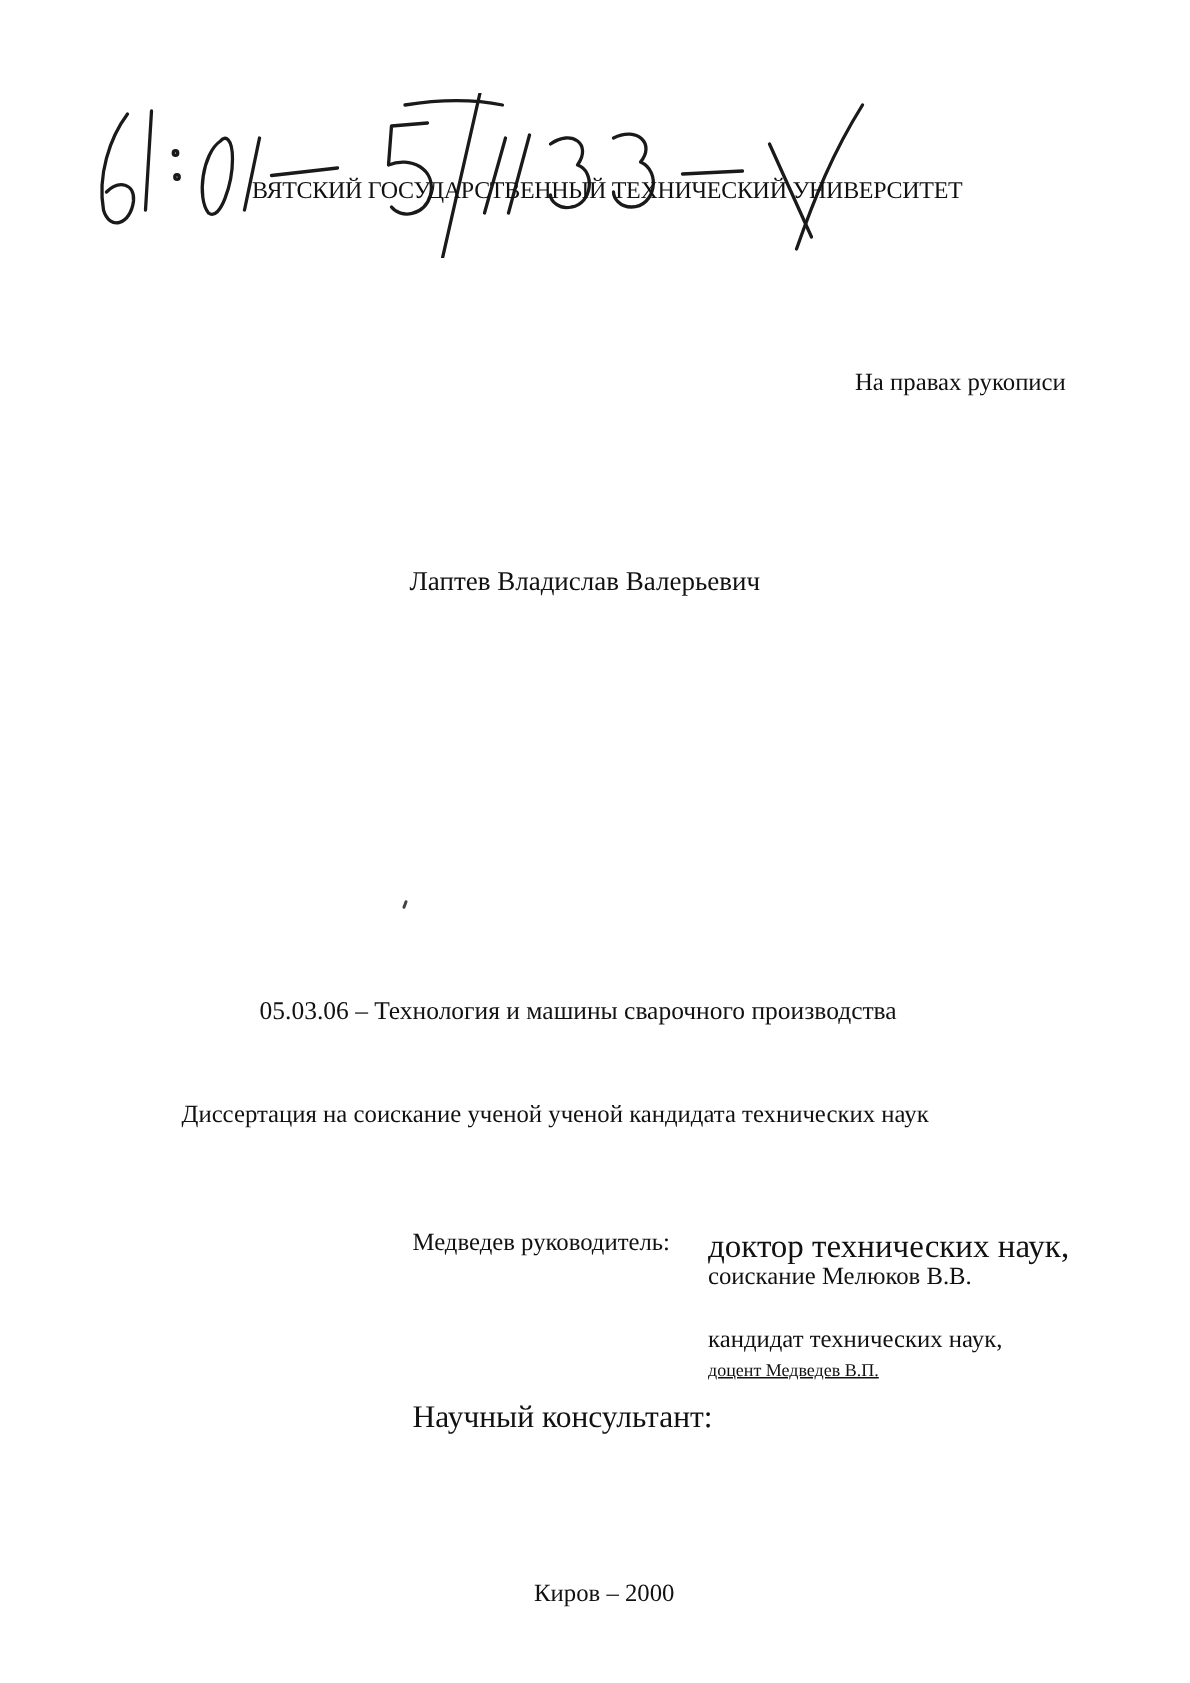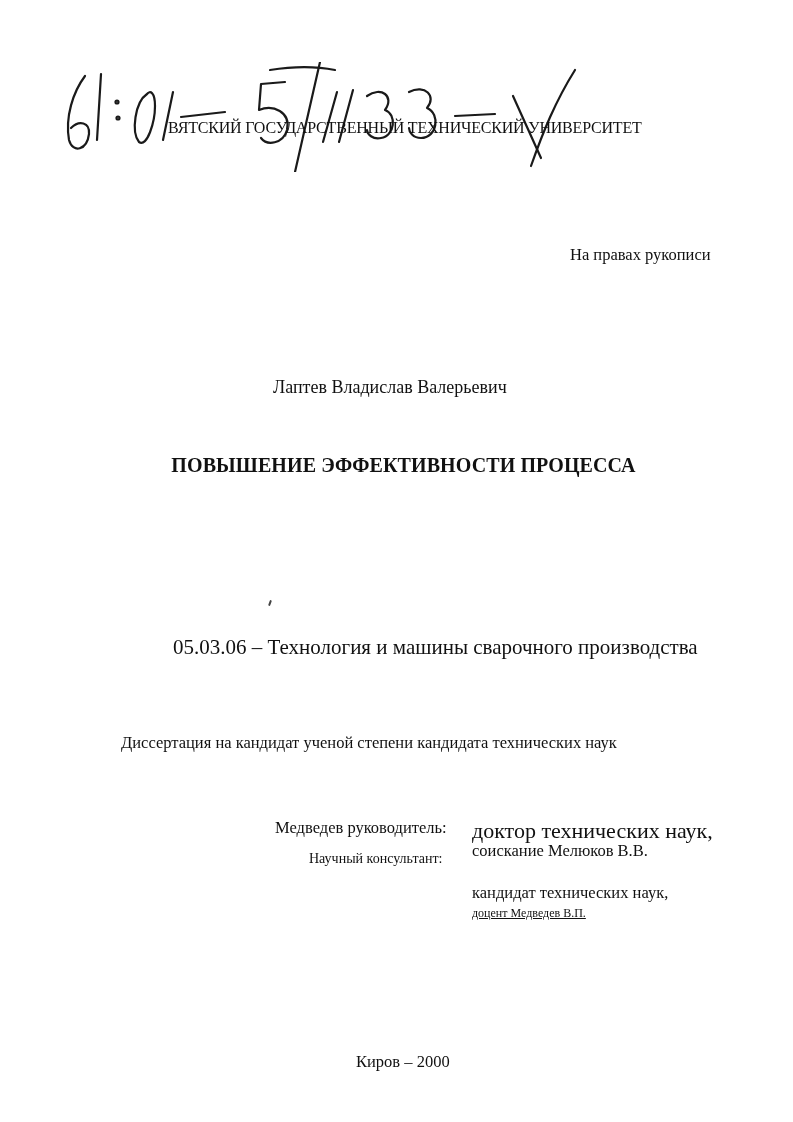--- a/index.html
+++ b/index.html
@@ -14,26 +14,26 @@
   }
   .handwritten svg { width: 100%; height: 100%; }
   .university { left: 168px; top: 119px; font-size: 16px; letter-spacing: -0.2px; }
   .rights { left: 570px; top: 245px; font-size: 16.5px; }
   .author { left: 273px; top: 345px; font-size: 18px; margin-top: 32px; }
   .title-block {
     position: absolute; left: 0; top: 446px; width: 793px; text-align: center;
     font-weight: bold; font-size: 20px; line-height: 38px; letter-spacing: 0.1px;
   }
   .title-block div { margin-left: 14px; }
-  .specialty { left: 173px; top: 635px; font-size: 21px; font-family: Liberation Serif, serif; }
+  .specialty { left: 173px; top: 664px; font-size: 17px; font-family: Liberation Serif, serif; }
   .degree { left: 121px; top: 733px; font-size: 16.5px; }
   .adv-label { left: 275px; top: 818px; font-size: 16.5px; }
   .adv-val1 { left: 472px; top: 818px; font-size: 22px; }
   .adv-val2 { left: 472px; top: 841px; font-size: 16.5px; }
-  .con-label { left: 275px; top: 851px; font-size: 14px; margin-left: 34px; }
+  .con-label { left: 275px; top: 932px; font-size: 21px; }
   .con-val1 { left: 472px; top: 883px; font-size: 16.5px; }
   .con-val2 { left: 472px; top: 906px; font-size: 12px; text-decoration: underline; }
   .city { left: 356px; top: 1052px; font-size: 16.5px; text-align: right; }
   .speck { position: absolute; background: #444; border-radius: 1px; }
 </style>
 </head>
 <body>
 
 <div class="handwritten" title="">
   <svg viewBox="0 0 560 110">
@@ -72,28 +72,27 @@
   </svg>
 </div>
 
 <div class="abs university">ВЯТСКИЙ ГОСУДАРСТВЕННЫЙ ТЕХНИЧЕСКИЙ УНИВЕРСИТЕТ</div>
 
 <div class="abs rights">На правах рукописи</div>
 
 <div class="abs author">Лаптев Владислав Валерьевич</div>
 
 <div class="title-block">
-  <div>ПОВЫШЕНИЕ ЭФФЕКТИВНОСТИ ПРОЦЕССА</div>
 </div>
 
 <div class="speck" style="left:269px;top:600px;width:2px;height:6px;transform:rotate(20deg);"></div>
 
 <div class="abs specialty">05.03.06 – Технология и машины сварочного производства</div>
 
-<div class="abs degree">Диссертация на кандидат ученой степени кандидата технических наук</div>
+<div class="abs degree">Диссертация на соискание ученой ученой кандидата технических наук</div>
 
 <div class="abs adv-label">Медведев руководитель:</div>
 <div class="abs adv-val1">доктор технических наук,</div>
 <div class="abs adv-val2">соискание Мелюков В.В.</div>
 
 <div class="abs con-label">Научный консультант:</div>
 <div class="abs con-val1">кандидат технических наук,</div>
 <div class="abs con-val2">доцент Медведев В.П.</div>
 
 <div class="abs city">Киров – 2000</div>

